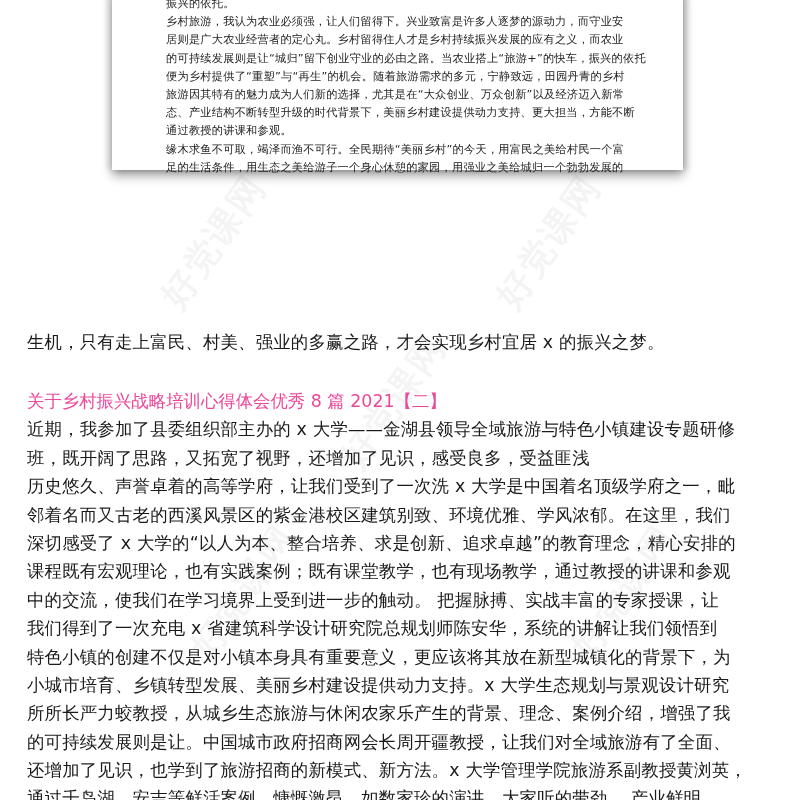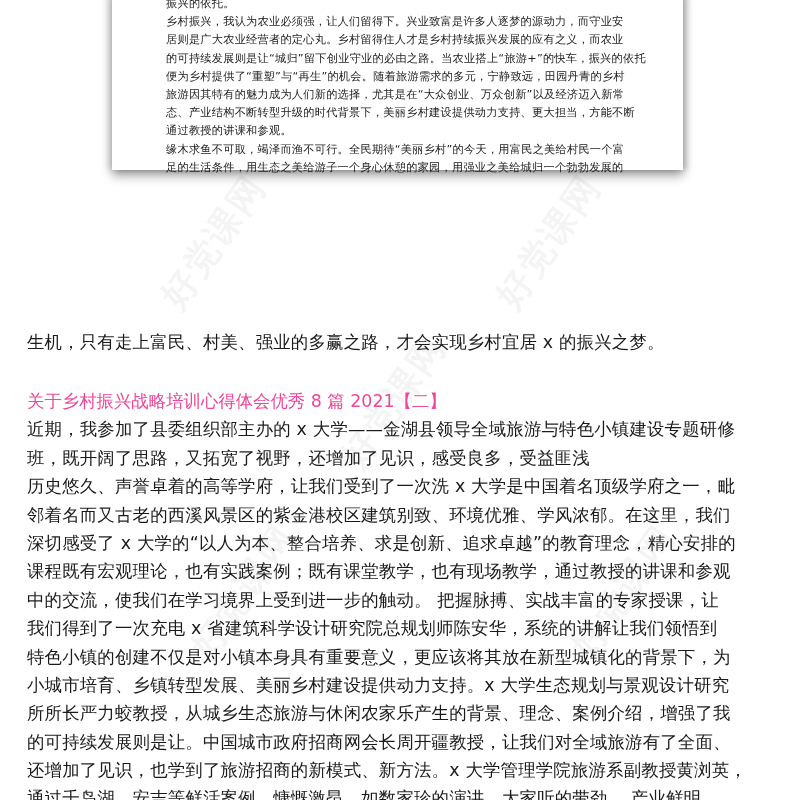--- a/index.html
+++ b/index.html
@@ -71,21 +71,21 @@
       white-space: nowrap;
       color: #ec4899;
     }
   </style>
 </head>
 <body>
 
 <div class="card">
   <div class="card-lines">
     <div class="card-line">振兴的依托。</div>
-    <div class="card-line">乡村振兴，我认为农业必须强，让人们留得下。兴业致富是许多人逐梦的源动力，而守业安</div>
+    <div class="card-line">乡村旅游，我认为农业必须强，让人们留得下。兴业致富是许多人逐梦的源动力，而守业安</div>
     <div class="card-line">居则是广大农业经营者的定心丸。乡村留得住人才是乡村持续振兴发展的应有之义，而农业</div>
     <div class="card-line">的可持续发展则是让“城归”留下创业守业的必由之路。当农业搭上“旅游+”的快车，振兴的依托</div>
     <div class="card-line">便为乡村提供了“重塑”与“再生”的机会。随着旅游需求的多元，宁静致远，田园丹青的乡村</div>
     <div class="card-line">旅游因其特有的魅力成为人们新的选择，尤其是在“大众创业、万众创新”以及经济迈入新常</div>
     <div class="card-line">态、产业结构不断转型升级的时代背景下，美丽乡村建设提供动力支持、更大担当，方能不断</div>
     <div class="card-line">通过教授的讲课和参观。</div>
     <div class="card-line">缘木求鱼不可取，竭泽而渔不可行。全民期待“美丽乡村”的今天，用富民之美给村民一个富</div>
     <div class="card-line">足的生活条件，用生态之美给游子一个身心休憩的家园，用强业之美给城归一个勃勃发展的</div>
   </div>
 </div>

